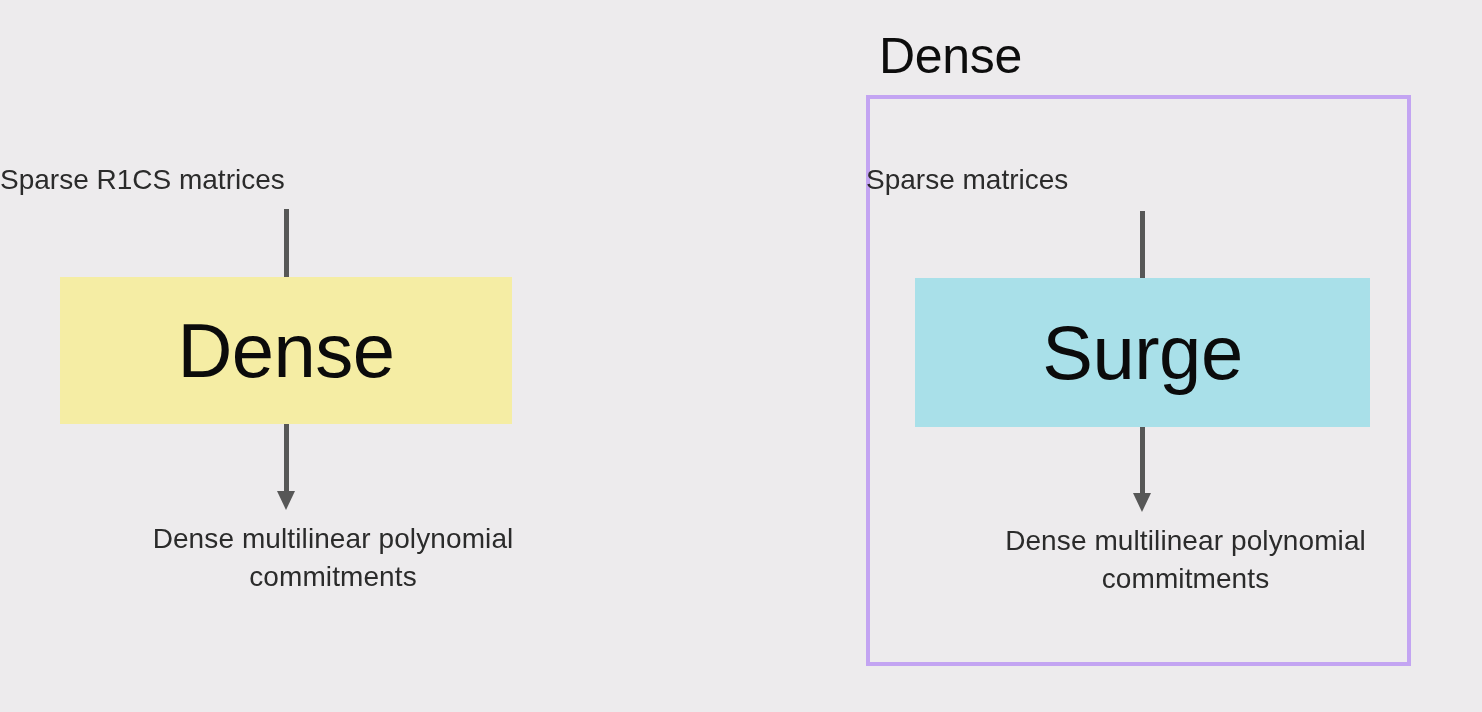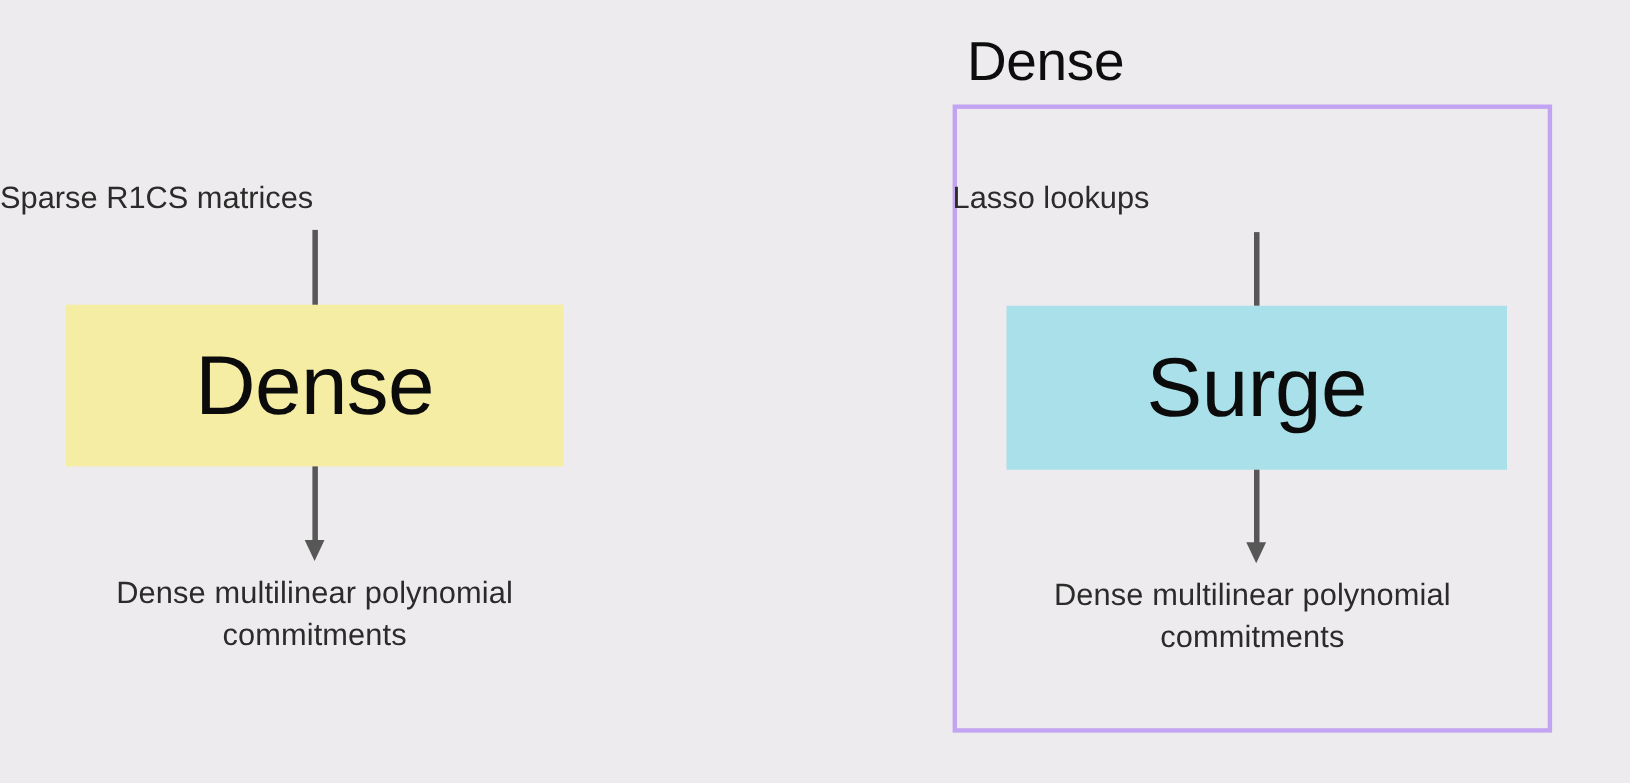--- a/index.html
+++ b/index.html
@@ -21,20 +21,21 @@
     height: 712px;
   }
 
   .caption {
     color: #2b2b2b;
     font-size: 28px;
     line-height: 38px;
     text-align: center;
     white-space: pre-line;
     letter-spacing: 0.1px;
+    padding-left: 47px;
   }
 
   
   .connector {
     position: absolute;
     width: 5px;
     background: #575757;
   }
   .arrow-line {
     position: absolute;
@@ -111,21 +112,21 @@
     <div class="caption" style="position:absolute; left:0; top:520px; width:572px;">Dense multilinear polynomial
 commitments</div>
   </div>
 
   <div>
 
     <div class="group-title" style="left:879px; top:31px;">Dense</div>
 
     <div class="group-frame" style="left:866px; top:95px; width:545px; height:571px;"></div>
 
-    <div class="lbl-top" style="left:866px; top:164px; width:545px;">Lasso lookups</div>
+    <div class="lbl-top" style="left:866px; top:164px; width:545px;">Sparse matrices</div>
 
     <div class="connector" style="left:1140px; top:211px; height:67px;"></div>
 
     <div class="proc-box surge" style="left:915px; top:278px; width:455px; height:149px;">Surge</div>
 
     <div class="arrow-line" style="left:1140px; top:427px; height:67px;"></div>
     <div class="arrow-head" style="left:1133px; top:493px;"></div>
 
     <div class="caption" style="position:absolute; left:866px; top:522px; width:545px;">Dense multilinear polynomial
 commitments</div>

